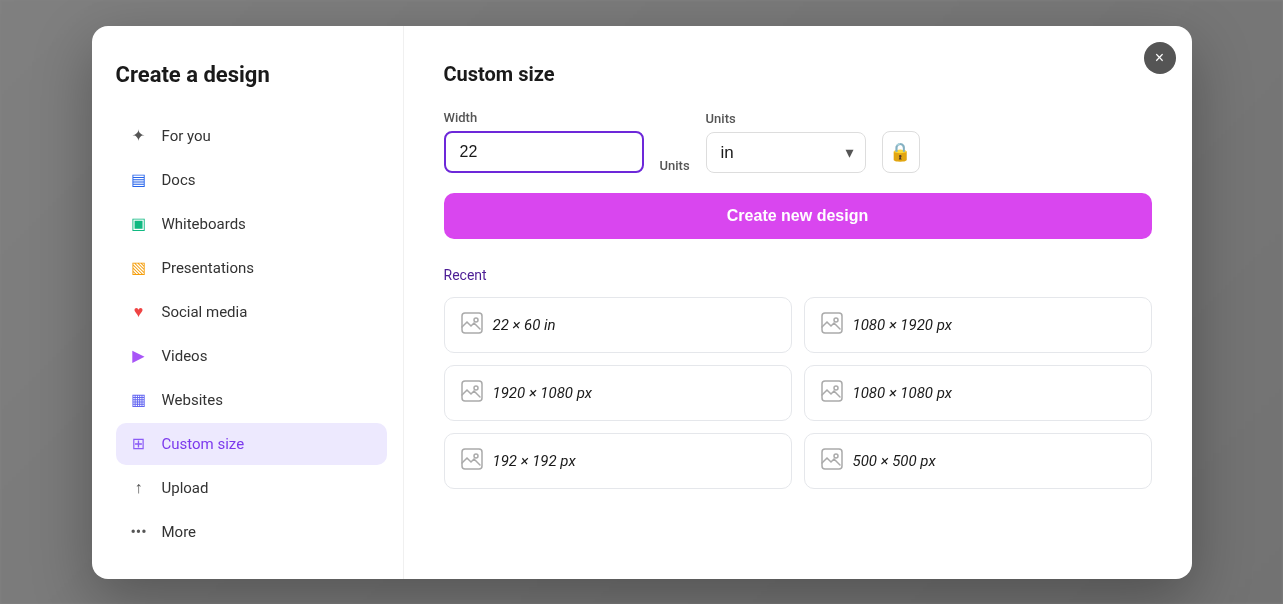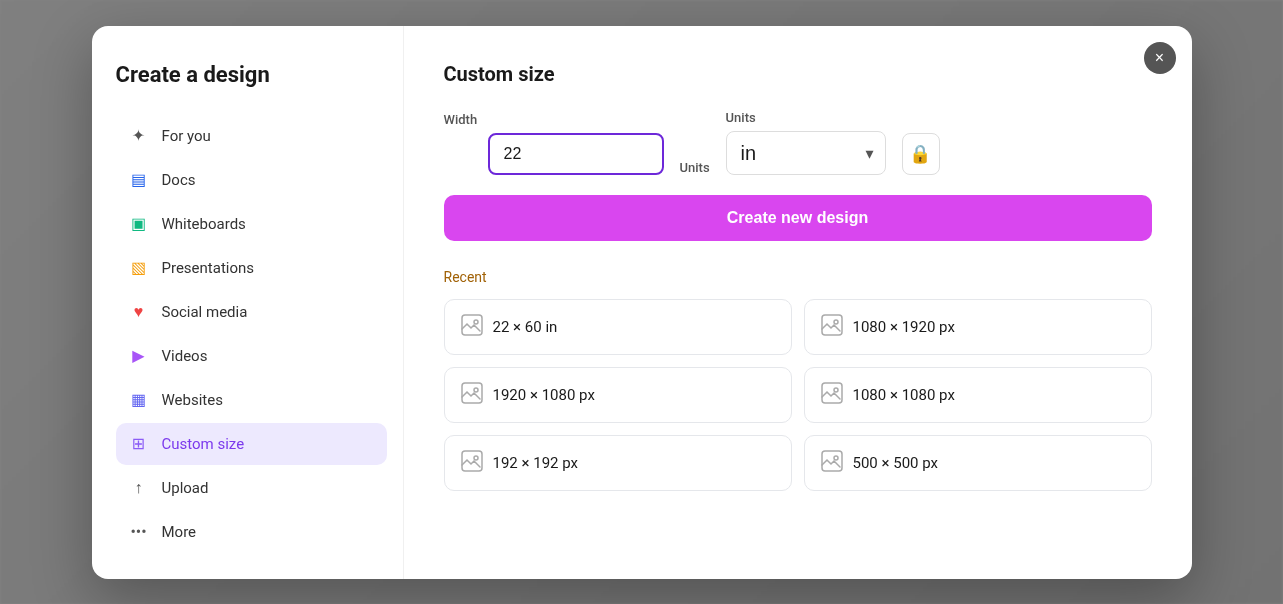--- a/index.html
+++ b/index.html
@@ -151,36 +151,35 @@
       color: #555;
       font-weight: 500;
     }
 
     .size-input {
       border: 2px solid #6d28d9;
       border-radius: 8px;
       padding: 10px 14px;
       font-size: 16px;
       outline: none;
-      width: 176px;
-      color: #1a1a1a;
-      margin-left: 44px;
+      width: 200px;
+      color: #1a1a1a;
     }
 
     .units-select-wrap {
       display: flex;
       flex-direction: column;
       gap: 6px;
     }
 
     .units-select {
       border: 1.5px solid #ddd;
       border-radius: 8px;
       padding: 10px 36px 10px 14px;
-      font-size: 20px;
+      font-size: 17px;
       background: #fff;
       appearance: none;
       cursor: pointer;
       color: #1a1a1a;
       width: 160px;
     }
 
     .units-wrap {
       position: relative;
       display: inline-block;
@@ -221,41 +220,42 @@
       font-size: 16px;
       font-weight: 600;
       cursor: pointer;
       margin-bottom: 28px;
       transition: background 0.15s;
     }
 
     
     .recent-title {
       font-size: 14px;
-      color: #a16207;
+      color: #4c1d95;
       margin-bottom: 14px;
     }
 
     .recent-grid {
       display: grid;
       grid-template-columns: 1fr 1fr;
       gap: 12px;
     }
 
     .recent-item {
       display: flex;
       align-items: center;
       gap: 10px;
       padding: 14px 16px;
       border: 1.5px solid #e5e7eb;
       border-radius: 10px;
       cursor: pointer;
       font-size: 15px;
       color: #1a1a1a;
       transition: border-color 0.15s, background 0.15s;
+      font-style: italic;
     }
   </style>
 </head>
 <body>
 
 <div class="bg-overlay"></div>
 
 <div class="modal-backdrop">
   <div class="modal">
 

